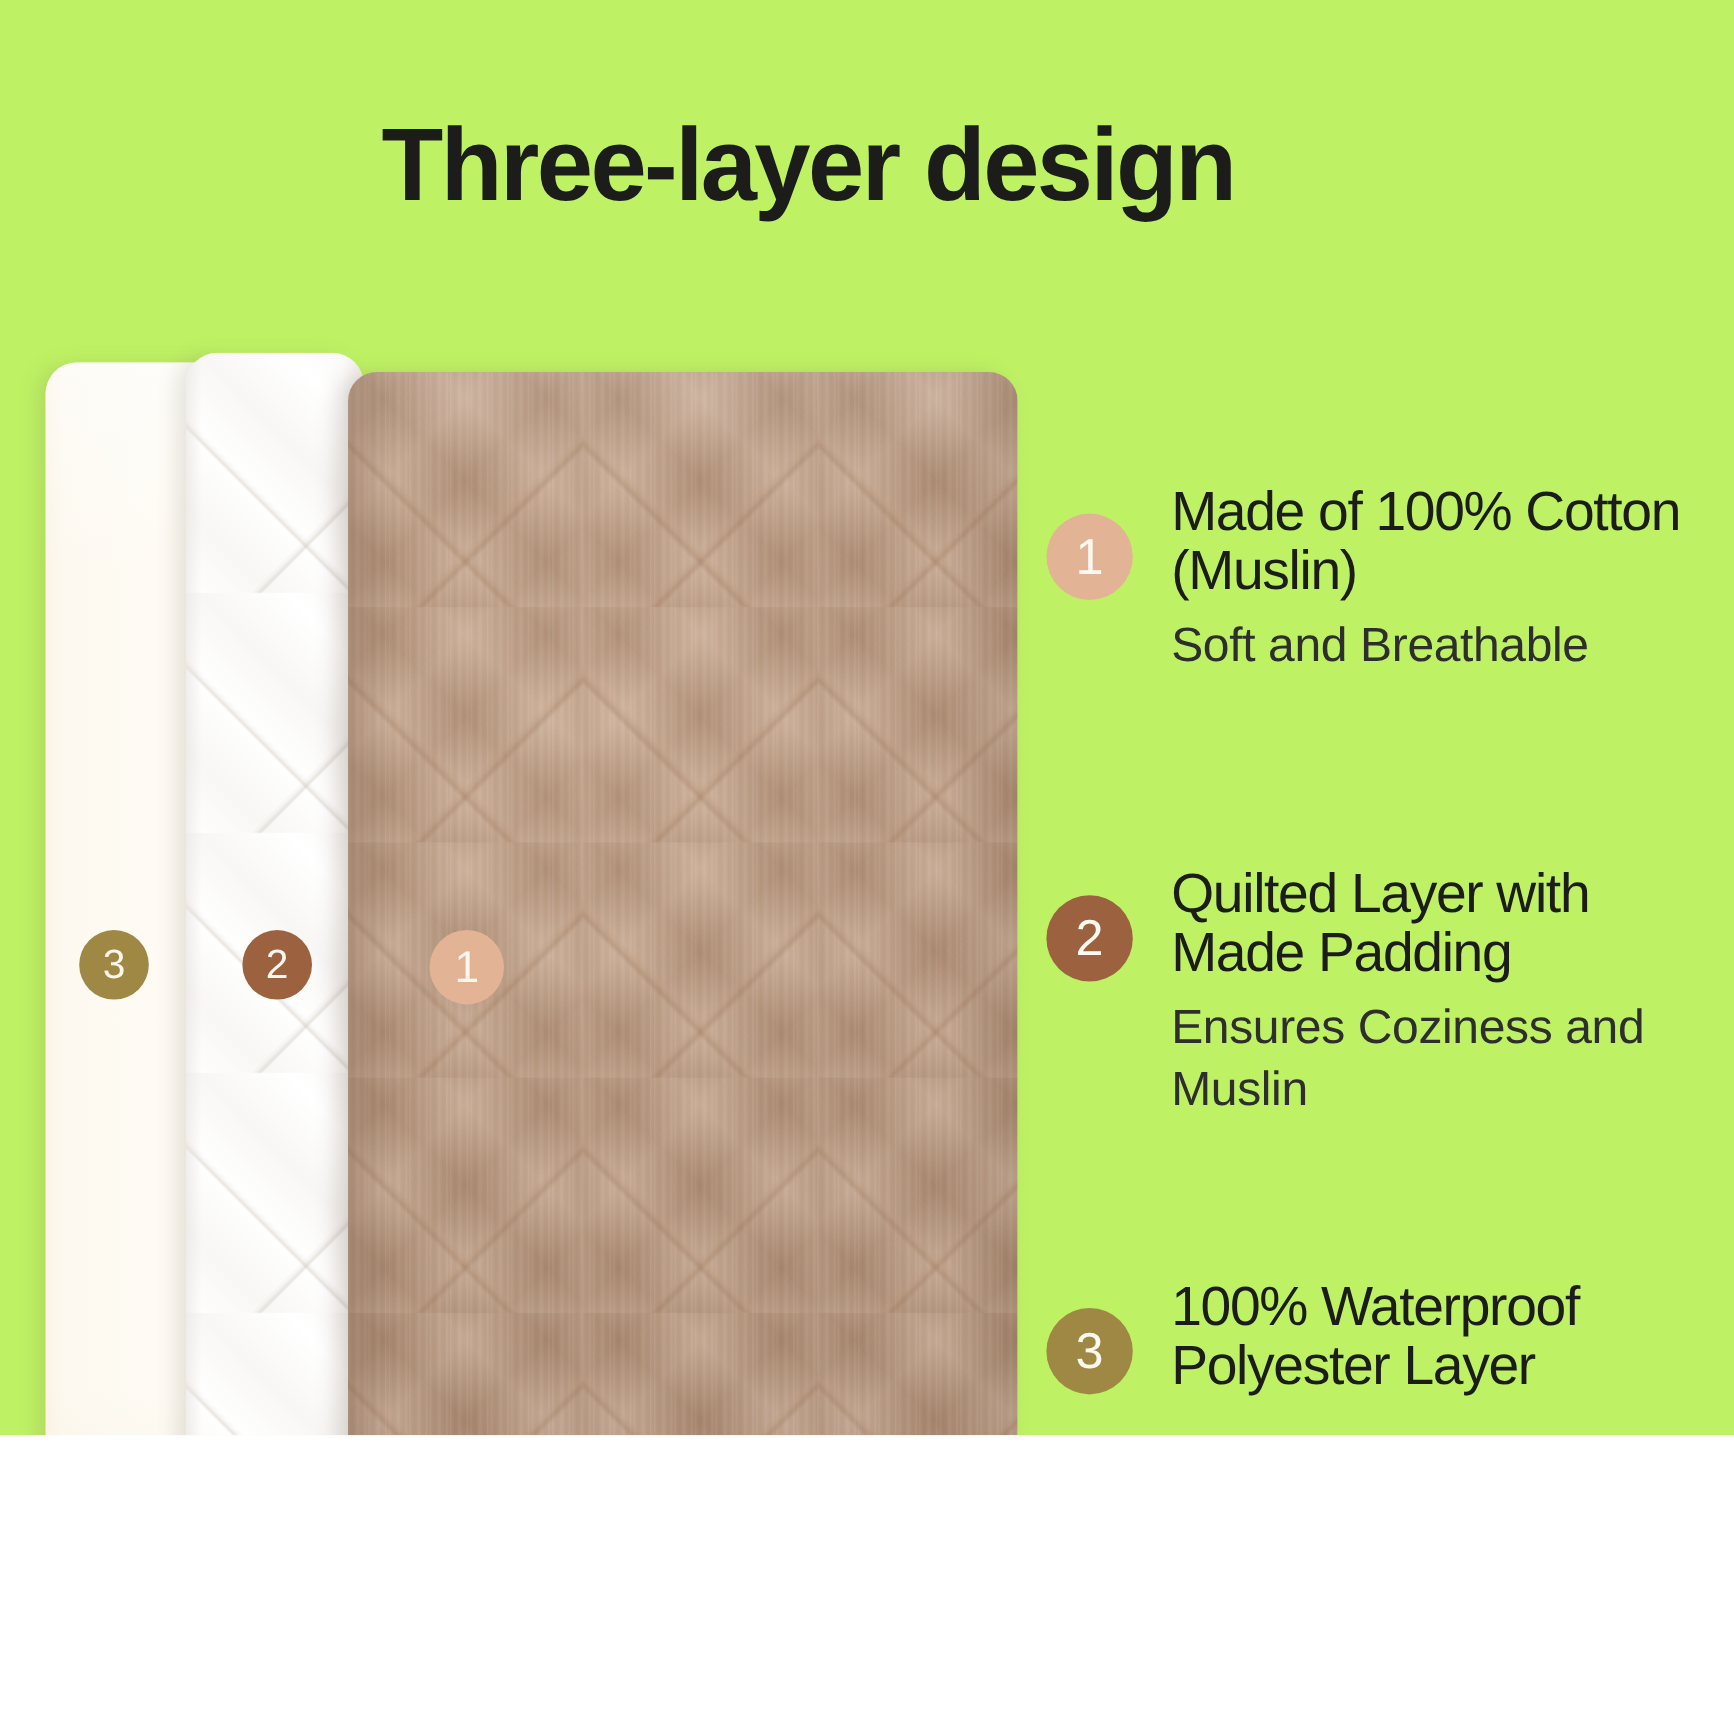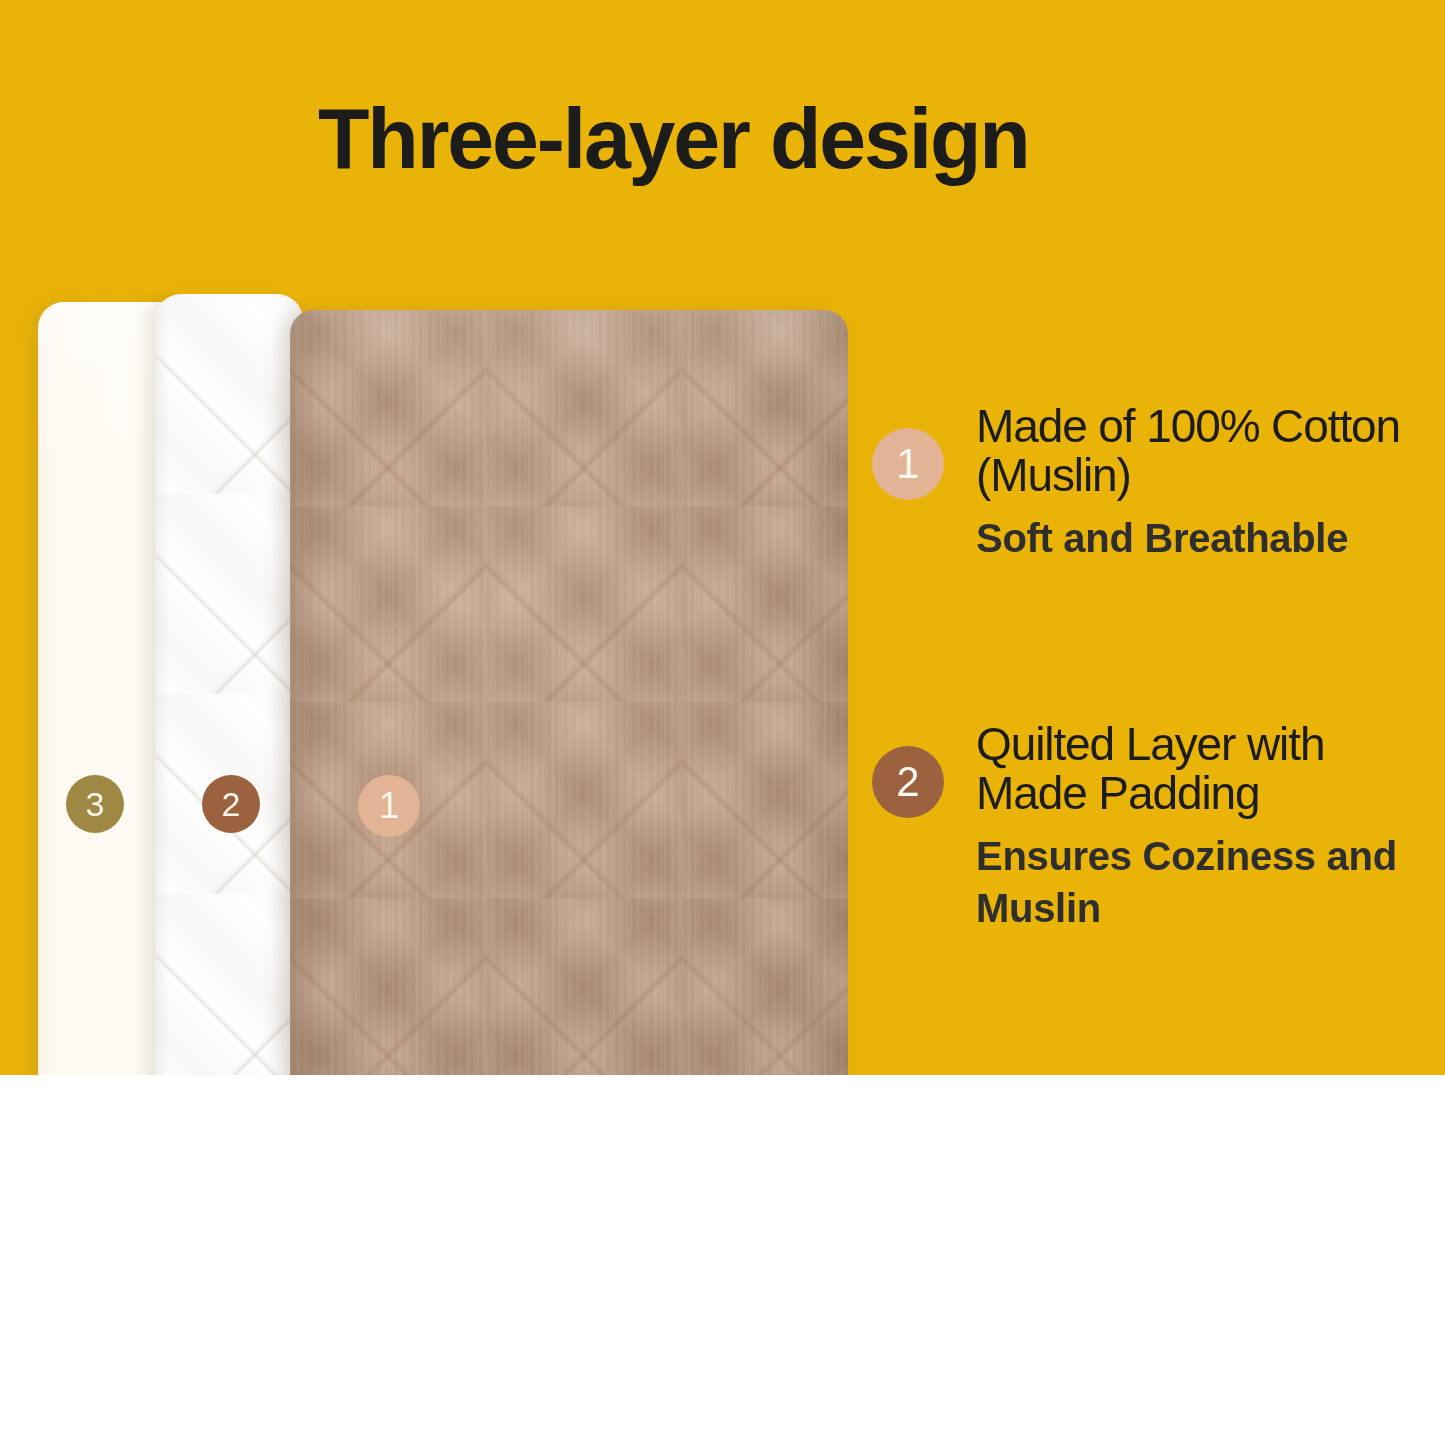--- a/index.html
+++ b/index.html
@@ -9,22 +9,22 @@
     background: #ffffff;
   }
   body {
     font-family: "Liberation Sans", sans-serif;
     -webkit-font-smoothing: antialiased;
   }
 
   #canvas {
     position: relative;
     width: 1445px;
-    height: 1075px;
-    background: #eab308;
+    height: 1196px;
+    background: #bef264;
     overflow: hidden;
   }
 
   
   #page-title {
     position: absolute;
     left: 318px;
     top: 95px;
     width: 900px;
     font-size: 86px;
@@ -234,21 +234,21 @@
     font-weight: 400;
     letter-spacing: -1.1px;
     color: #1c1c1a;
     margin: 0;
     max-width: 470px;
   }
   .feature-sub {
     margin: 12px 0 0 0;
     font-size: 40px;
     line-height: 1.30;
-    font-weight: 700;
+    font-weight: 400;
     letter-spacing: -0.3px;
     color: #2e2e2e;
     max-width: 470px;
   }
 </style>
 </head>
 <body>
 
 <div id="canvas">
 
@@ -281,16 +281,17 @@
     <div class="feature-badge">2</div>
     <div class="feature-text">
       <p class="feature-heading">Quilted Layer with Made Padding</p>
       <p class="feature-sub">Ensures Coziness and Muslin</p>
     </div>
   </div>
 
   <div class="feature" id="feature-3">
     <div class="feature-badge">3</div>
     <div class="feature-text">
+      <p class="feature-heading">100% Waterproof Polyester Layer</p>
     </div>
   </div>
 
 </div>
 
 </body></html>

